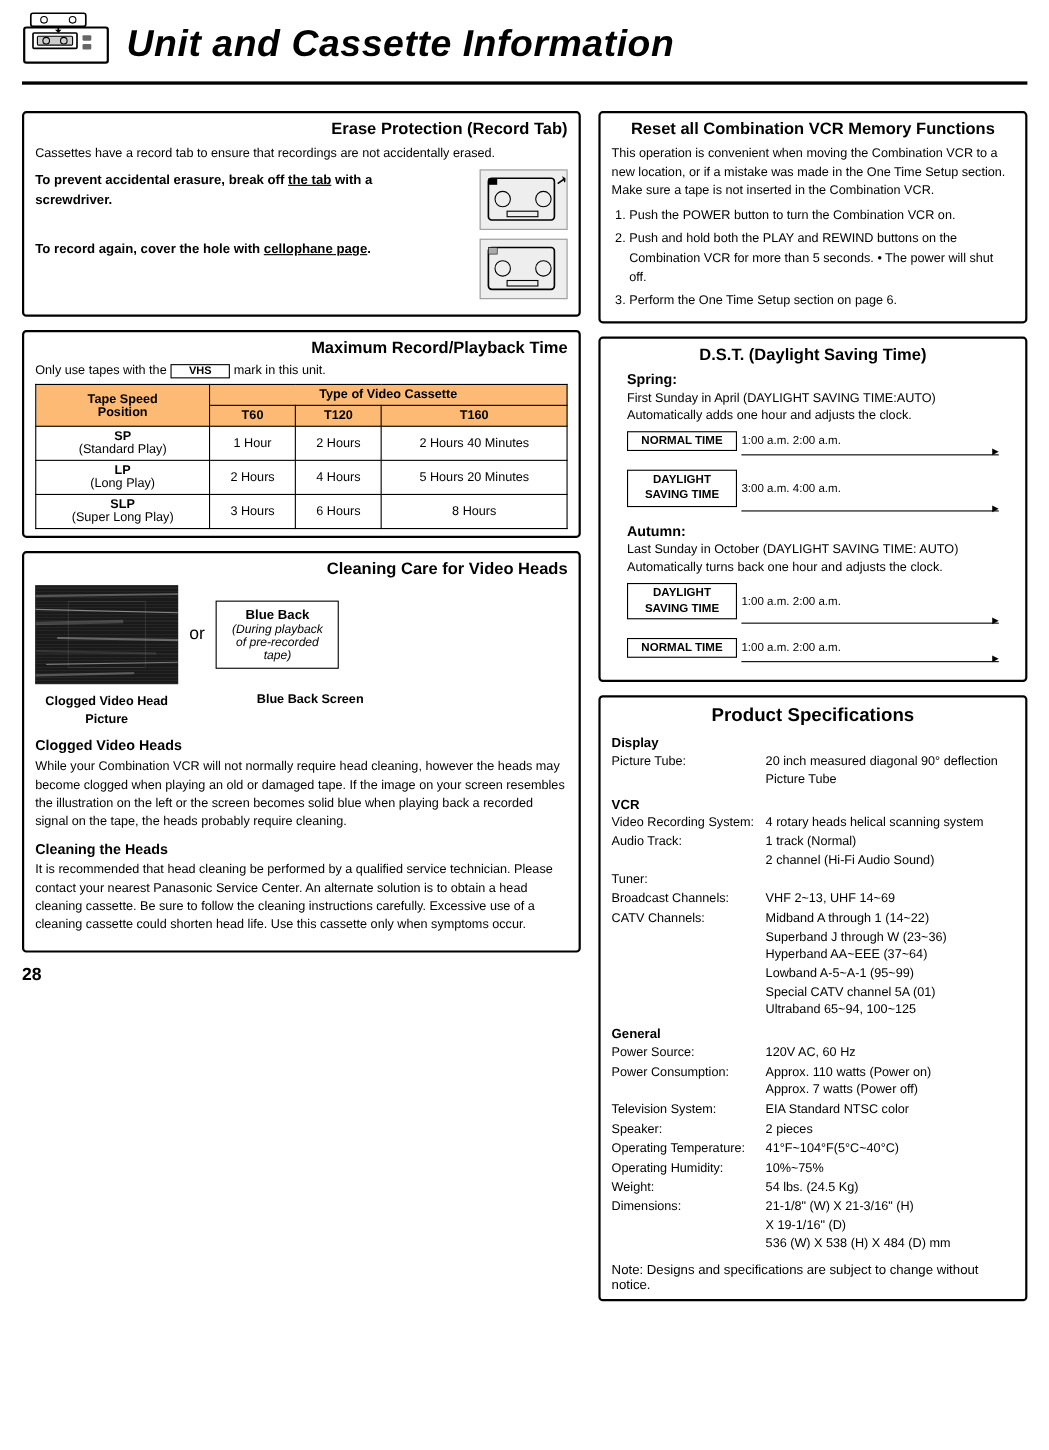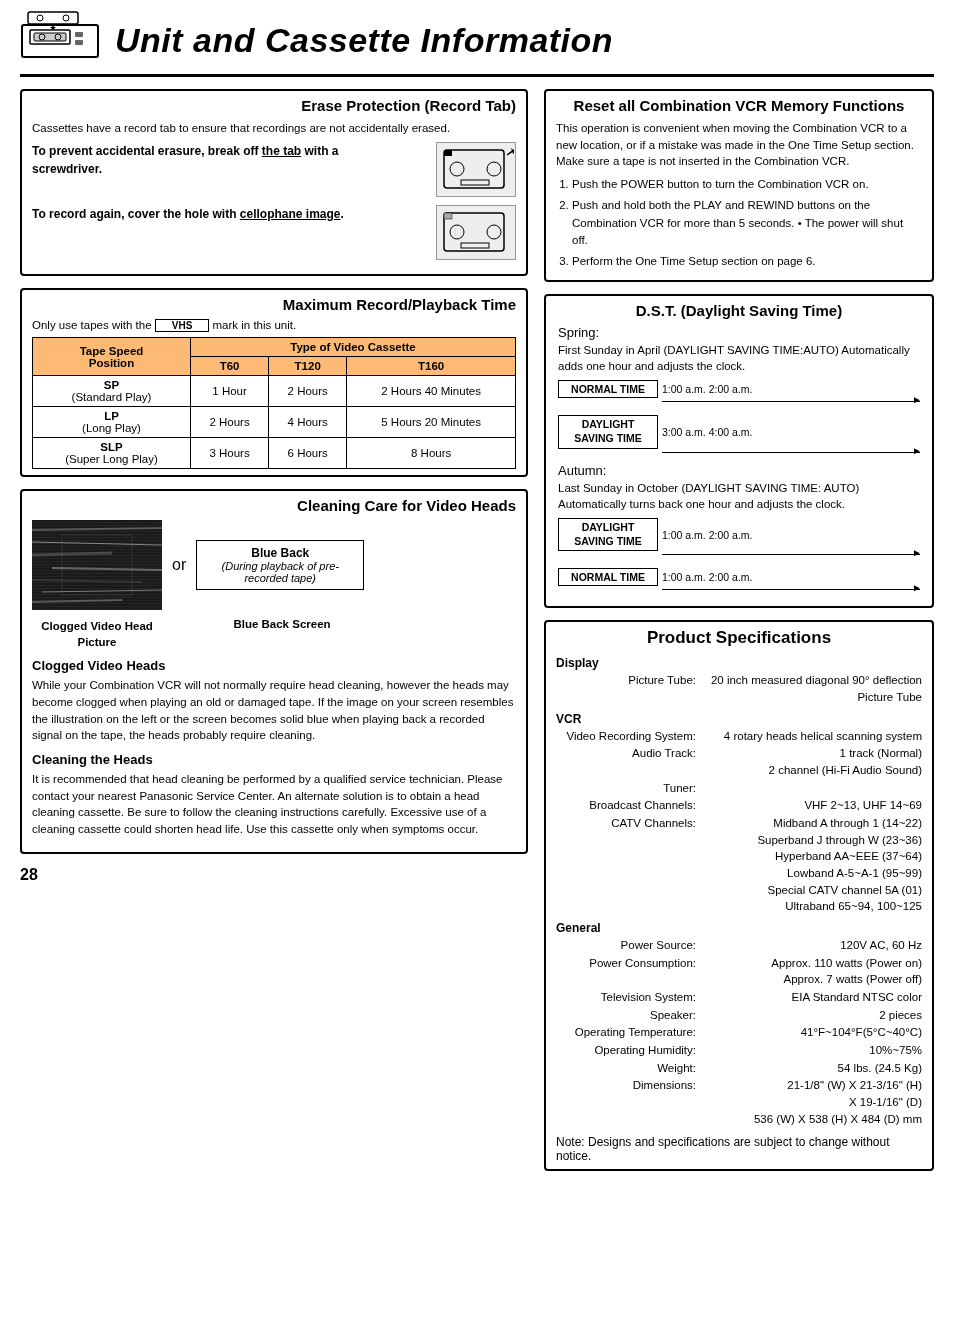--- a/index.html
+++ b/index.html
@@ -11,21 +11,21 @@
       width: 954px;
       min-height: 1318px;
       padding: 10px 20px;
     }
 
     
     .header {
       display: flex;
       align-items: center;
       border-bottom: 3px solid black;
-      margin-bottom: 12px;
+      margin-bottom: 24px;
       padding-bottom: 4px;
     }
     .header-icon {
       width: 80px;
       height: 60px;
       margin-right: 15px;
       flex-shrink: 0;
     }
     .header-title {
       font-size: 34px;
@@ -156,21 +156,21 @@
         transparent 3px
       );
     }
     .or-text {
       margin: 0 10px;
       font-size: 16px;
     }
     .blue-back-box {
       border: 1px solid black;
       padding: 5px 8px;
-      width: 168px;
+      width: 112px;
       text-align: center;
     }
     .blue-back-box .bb-title {
       font-weight: bold;
       font-size: 12px;
     }
     .blue-back-box .bb-subtitle {
       font-size: 11px;
       font-style: italic;
     }
@@ -225,30 +225,30 @@
       margin-bottom: 6px;
     }
     .reset-body { font-size: 11.5px; line-height: 1.45; margin-bottom: 6px; }
     .reset-steps { font-size: 11.5px; line-height: 1.5; }
     .reset-steps li { margin-left: 16px; margin-bottom: 4px; }
 
     
     .dst-box {
       border: 2px solid black;
       border-radius: 4px;
-      padding: 6px 12px;
+      padding: 6px 24px;
       margin-bottom: 12px;
     }
     .dst-title {
       font-size: 15px;
       font-weight: bold;
       text-align: center;
       margin-bottom: 6px;
     }
-    .dst-season { font-weight: normal; font-size: 13px; margin-bottom: 2px; }
+    .dst-season { font-weight: bold; font-size: 13px; margin-bottom: 2px; }
     .dst-desc { font-size: 11.5px; line-height: 1.4; margin-bottom: 6px; }
 
     
     .dst-diagram {
       margin-bottom: 10px;
       font-size: 11px;
     }
     .dst-row {
       display: flex;
       align-items: center;
@@ -285,21 +285,20 @@
       font-weight: bold;
       font-size: 12px;
       margin-bottom: 2px;
       margin-top: 6px;
     }
     .spec-row {
       display: flex;
       font-size: 11.5px;
       line-height: 1.45;
       margin-bottom: 1px;
-      text-align: right;
     }
     .spec-label {
       min-width: 140px;
       flex-shrink: 0;
       font-size: 11.5px;
     }
     .spec-value {
       font-size: 11.5px;
       flex: 1;
     }
@@ -356,21 +355,21 @@
               <circle cx="55" cy="24" r="7" fill="none" stroke="black" stroke-width="1"></circle>
               <rect x="22" y="35" width="28" height="5" fill="none" stroke="black" stroke-width="1"></rect>
               <rect x="5" y="5" width="8" height="6" fill="black"></rect>
               <line x1="68" y1="10" x2="75" y2="5" stroke="black" stroke-width="1.5"></line>
               <polygon points="72,3 77,7 74,9" fill="black"></polygon>
             </svg>
           </div>
         </div>
         <div class="erase-prevent">
           <div class="erase-prevent-text">
-            <strong>To record again, cover the hole with <u>cellophane image</u>.</strong>
+            <strong>To record again, cover the hole with <u>cellophane page</u>.</strong>
           </div>
           <div class="cassette-diagram">
             <svg width="75" height="50" viewBox="0 0 75 50">
               <rect x="5" y="5" width="60" height="38" rx="3" fill="none" stroke="black" stroke-width="1.5"></rect>
               <circle cx="18" cy="24" r="7" fill="none" stroke="black" stroke-width="1"></circle>
               <circle cx="55" cy="24" r="7" fill="none" stroke="black" stroke-width="1"></circle>
               <rect x="22" y="35" width="28" height="5" fill="none" stroke="black" stroke-width="1"></rect>
               <rect x="5" y="5" width="8" height="6" fill="#aaa" stroke="black" stroke-width="0.5"></rect>
             </svg>
           </div>

